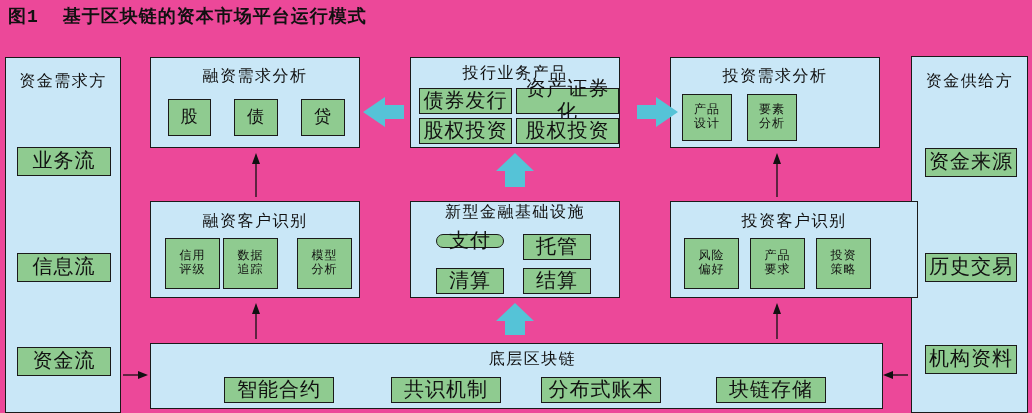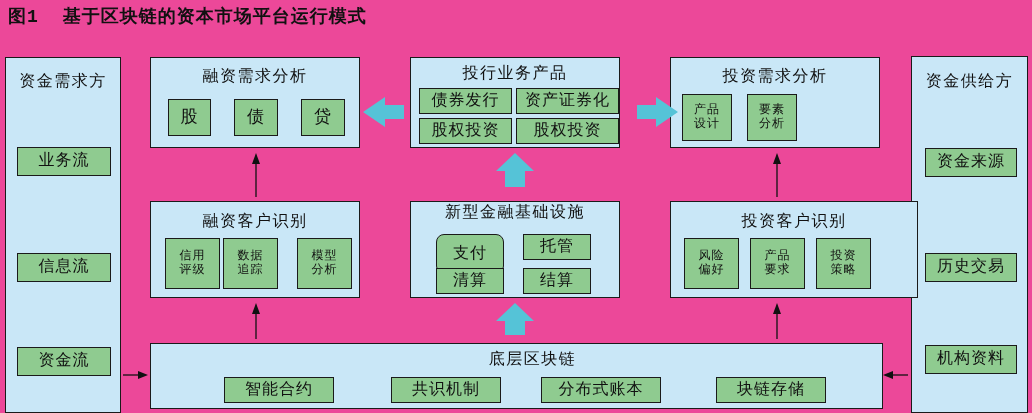--- a/index.html
+++ b/index.html
@@ -36,21 +36,21 @@
   }
   .chip {
     position: absolute;
     background: #8fcb90;
     border: 1.4px solid #1a1a1a;
     box-sizing: border-box;
     display: flex;
     align-items: center;
     justify-content: center;
     text-align: center;
-    font-size: 16px;
+    font-size: 20px;
     letter-spacing: 1px;
     line-height: 1.15;
     white-space: pre-line;
   }
   .chip.small { font-size: 12px; }
   .chip.big { font-size: 17px; }
   .overlay {
     position: absolute;
     left: 0; top: 0;
     pointer-events: none;
@@ -107,21 +107,21 @@
     <div class="chip small" style="left:14px; top:36px; width:55px; height:51px;">信用
 评级</div>
     <div class="chip small" style="left:72px; top:36px; width:55px; height:51px;">数据
 追踪</div>
     <div class="chip small" style="left:146px; top:36px; width:55px; height:51px;">模型
 分析</div>
   </div>
 
   <div class="panel" style="left:410px; top:201px; width:210px; height:97px;">
     <div class="panel-title" style="">新型金融基础设施</div>
-    <div class="chip" style="left:25px; top:32px; width:68px; height:40px;border-radius:8px;">支付</div>
+    <div class="chip" style="left:25px; top:32px; width:68px; height:14px;border-radius:8px;">支付</div>
     <div class="chip" style="left:112px; top:32px; width:68px; height:26px;">托管</div>
     <div class="chip" style="left:25px; top:66px; width:68px; height:26px;">清算</div>
     <div class="chip" style="left:112px; top:66px; width:68px; height:26px;">结算</div>
   </div>
 
   <div class="panel" style="left:670px; top:201px; width:248px; height:97px;">
     <div class="panel-title" style="margin-top:9px;">投资客户识别</div>
     <div class="chip small" style="left:13px; top:36px; width:55px; height:51px;">风险
 偏好</div>
     <div class="chip small" style="left:79px; top:36px; width:55px; height:51px;">产品

